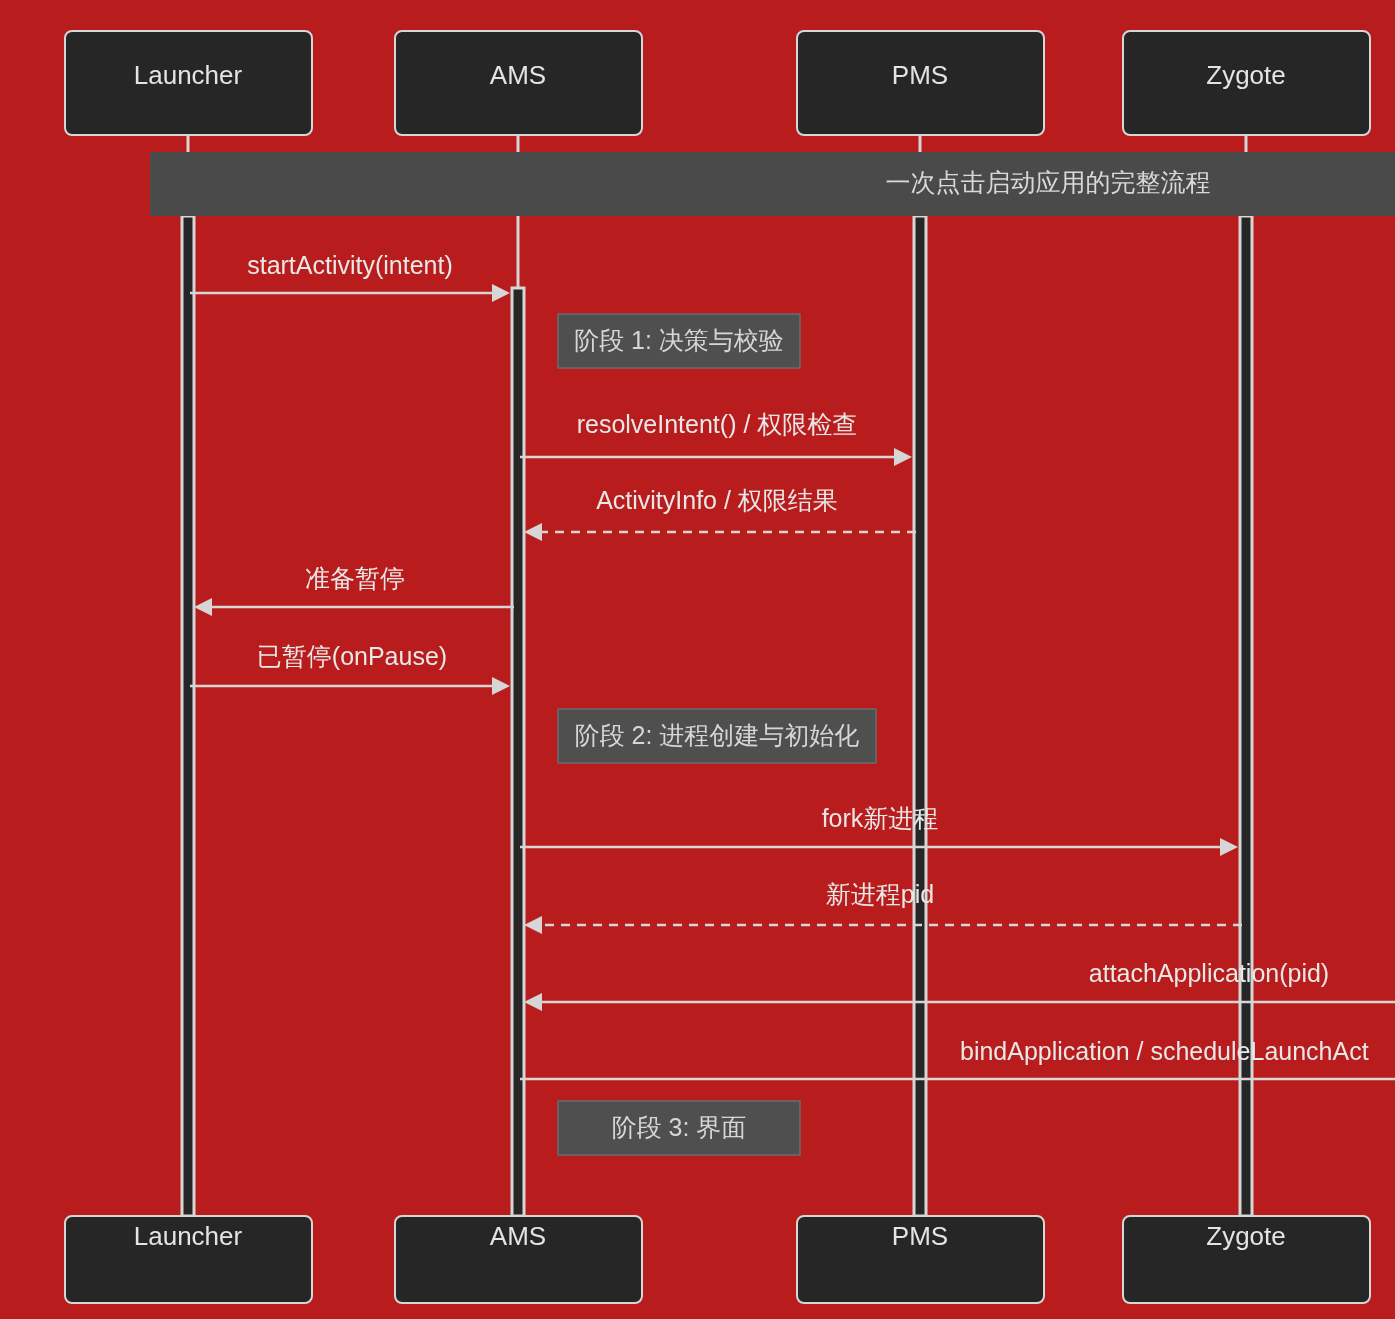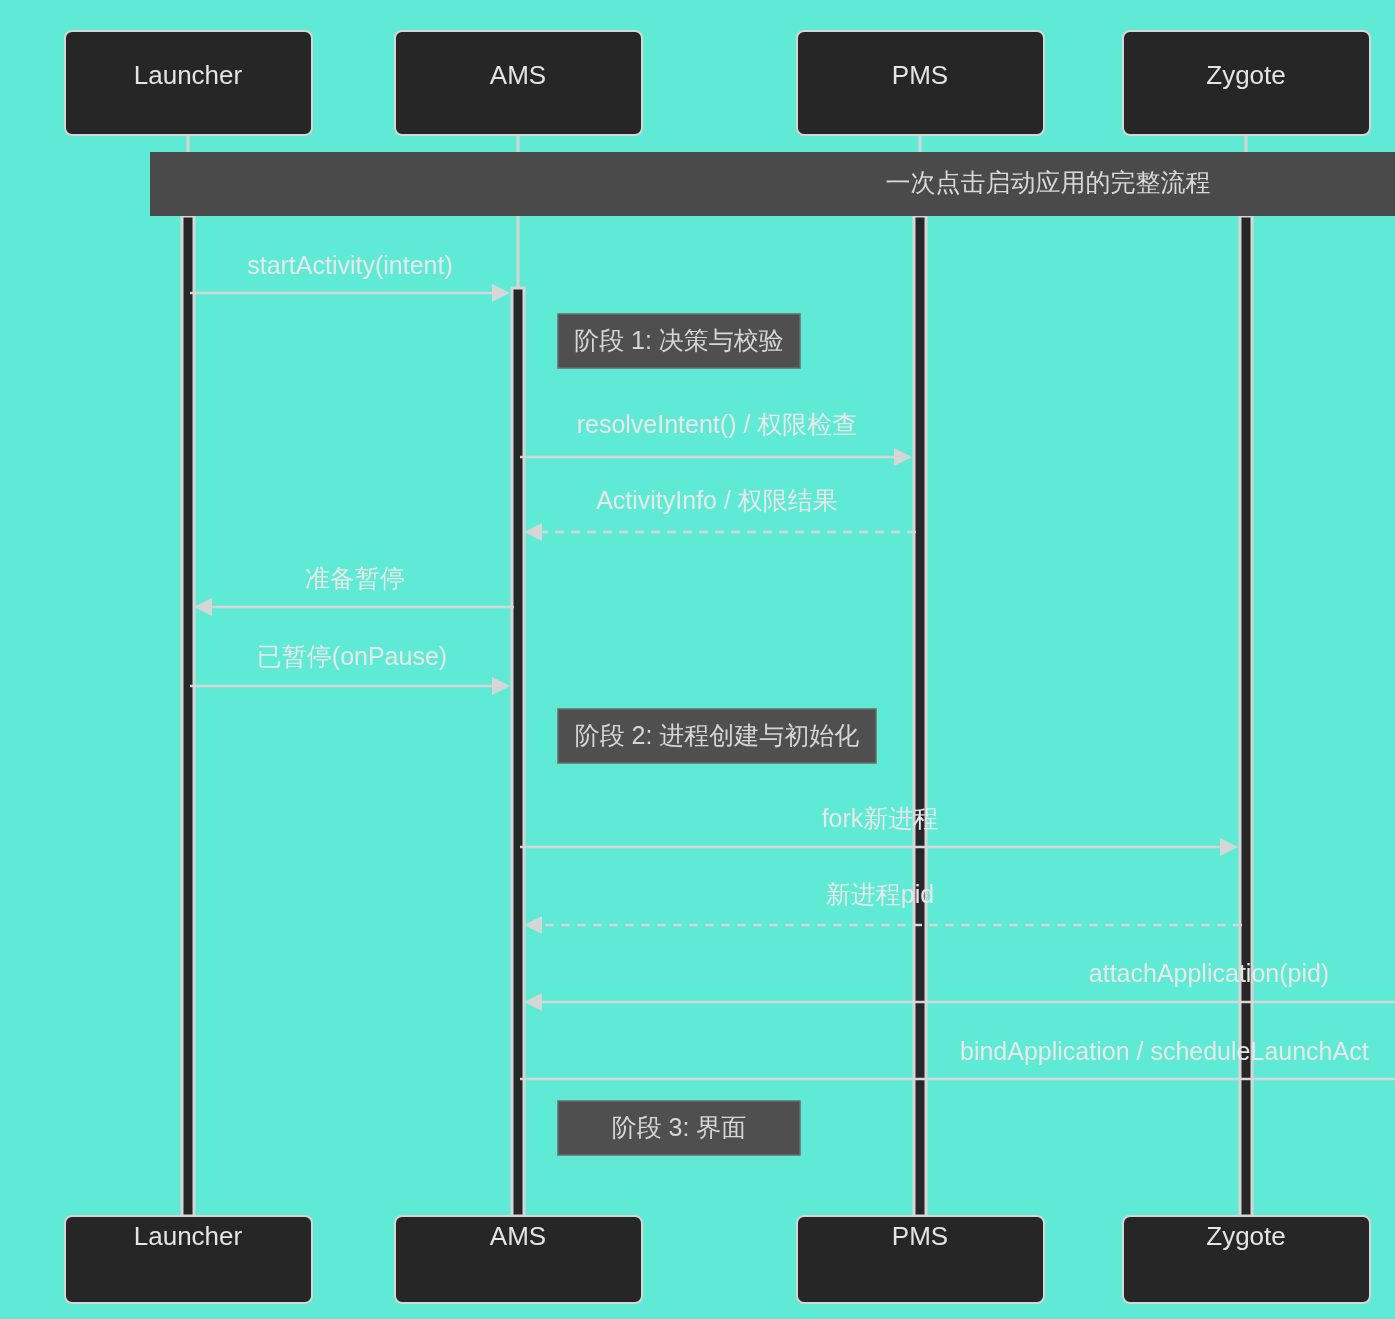--- a/index.html
+++ b/index.html
@@ -7,21 +7,21 @@
     padding: 0;
     background: #262626;
   }
   body {
     font-family: "Liberation Sans", "DejaVu Sans", sans-serif;
   }
   #diagram-root {
     position: relative;
     width: 1395px;
     height: 1319px;
-    background: #5eead4;
+    background: #b91c1c;
     overflow: hidden;
   }
   svg.seq {
     position: absolute;
     left: 0;
     top: 0;
     width: 1395px;
     height: 1319px;
     display: block;
   }

